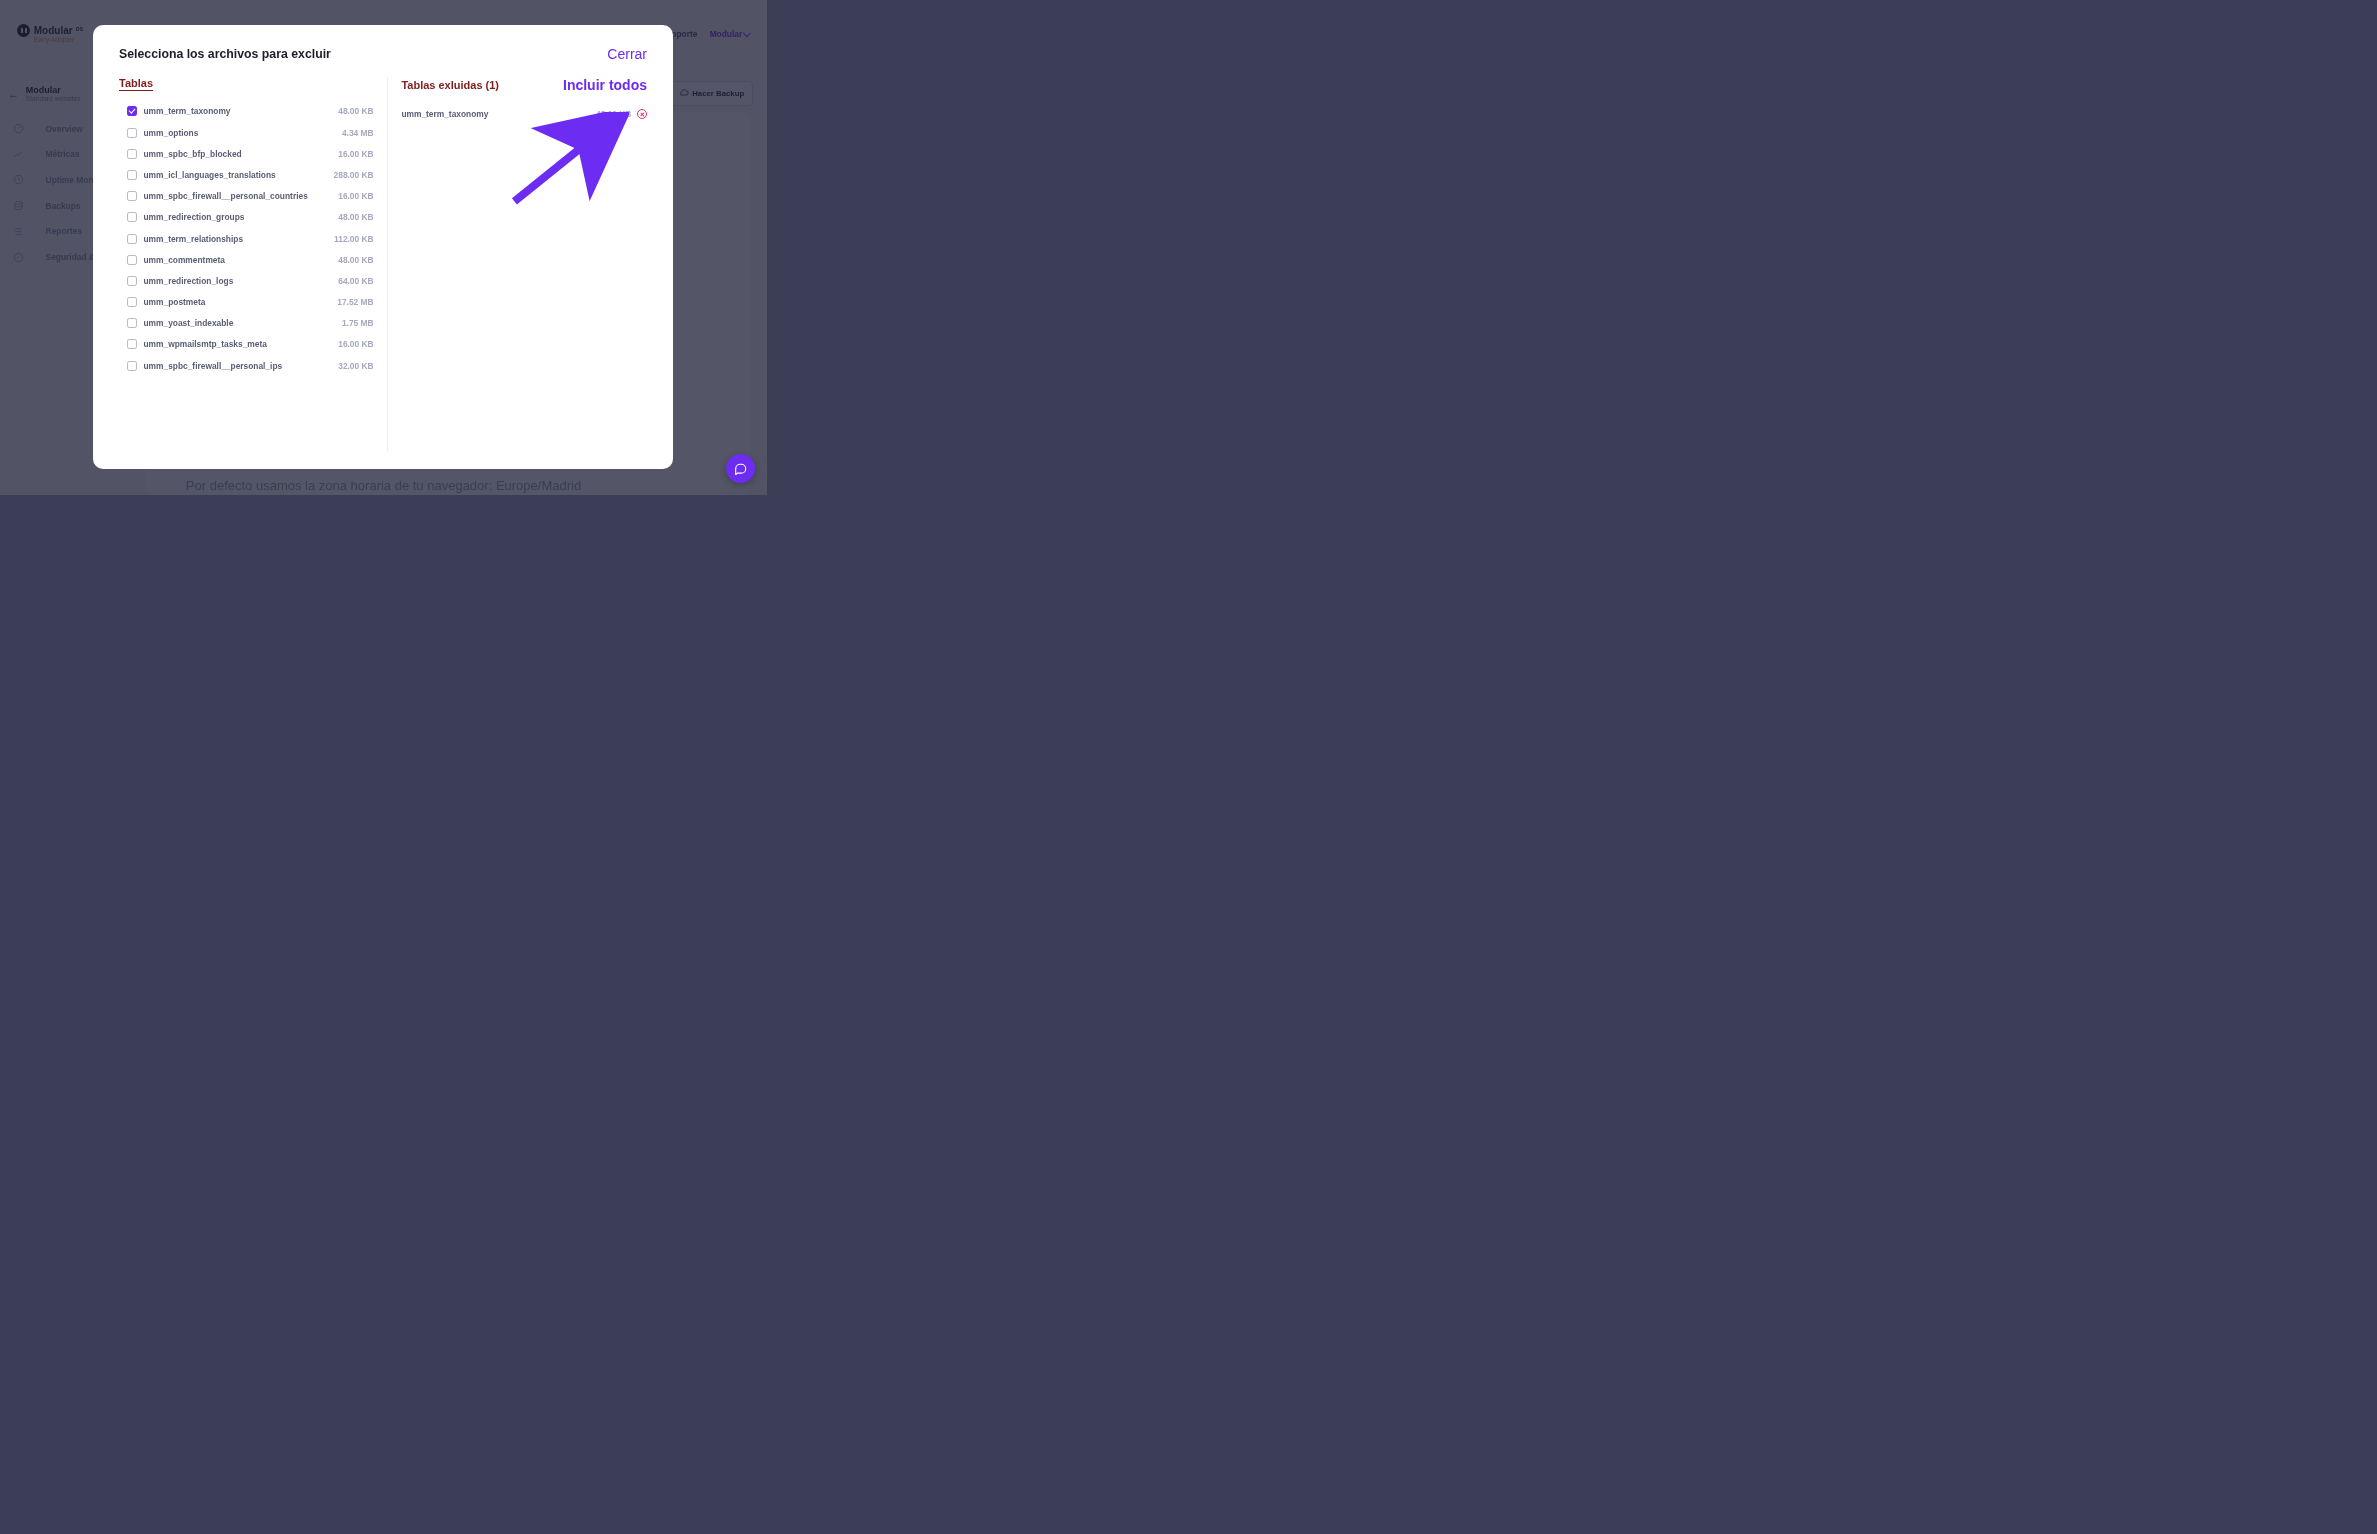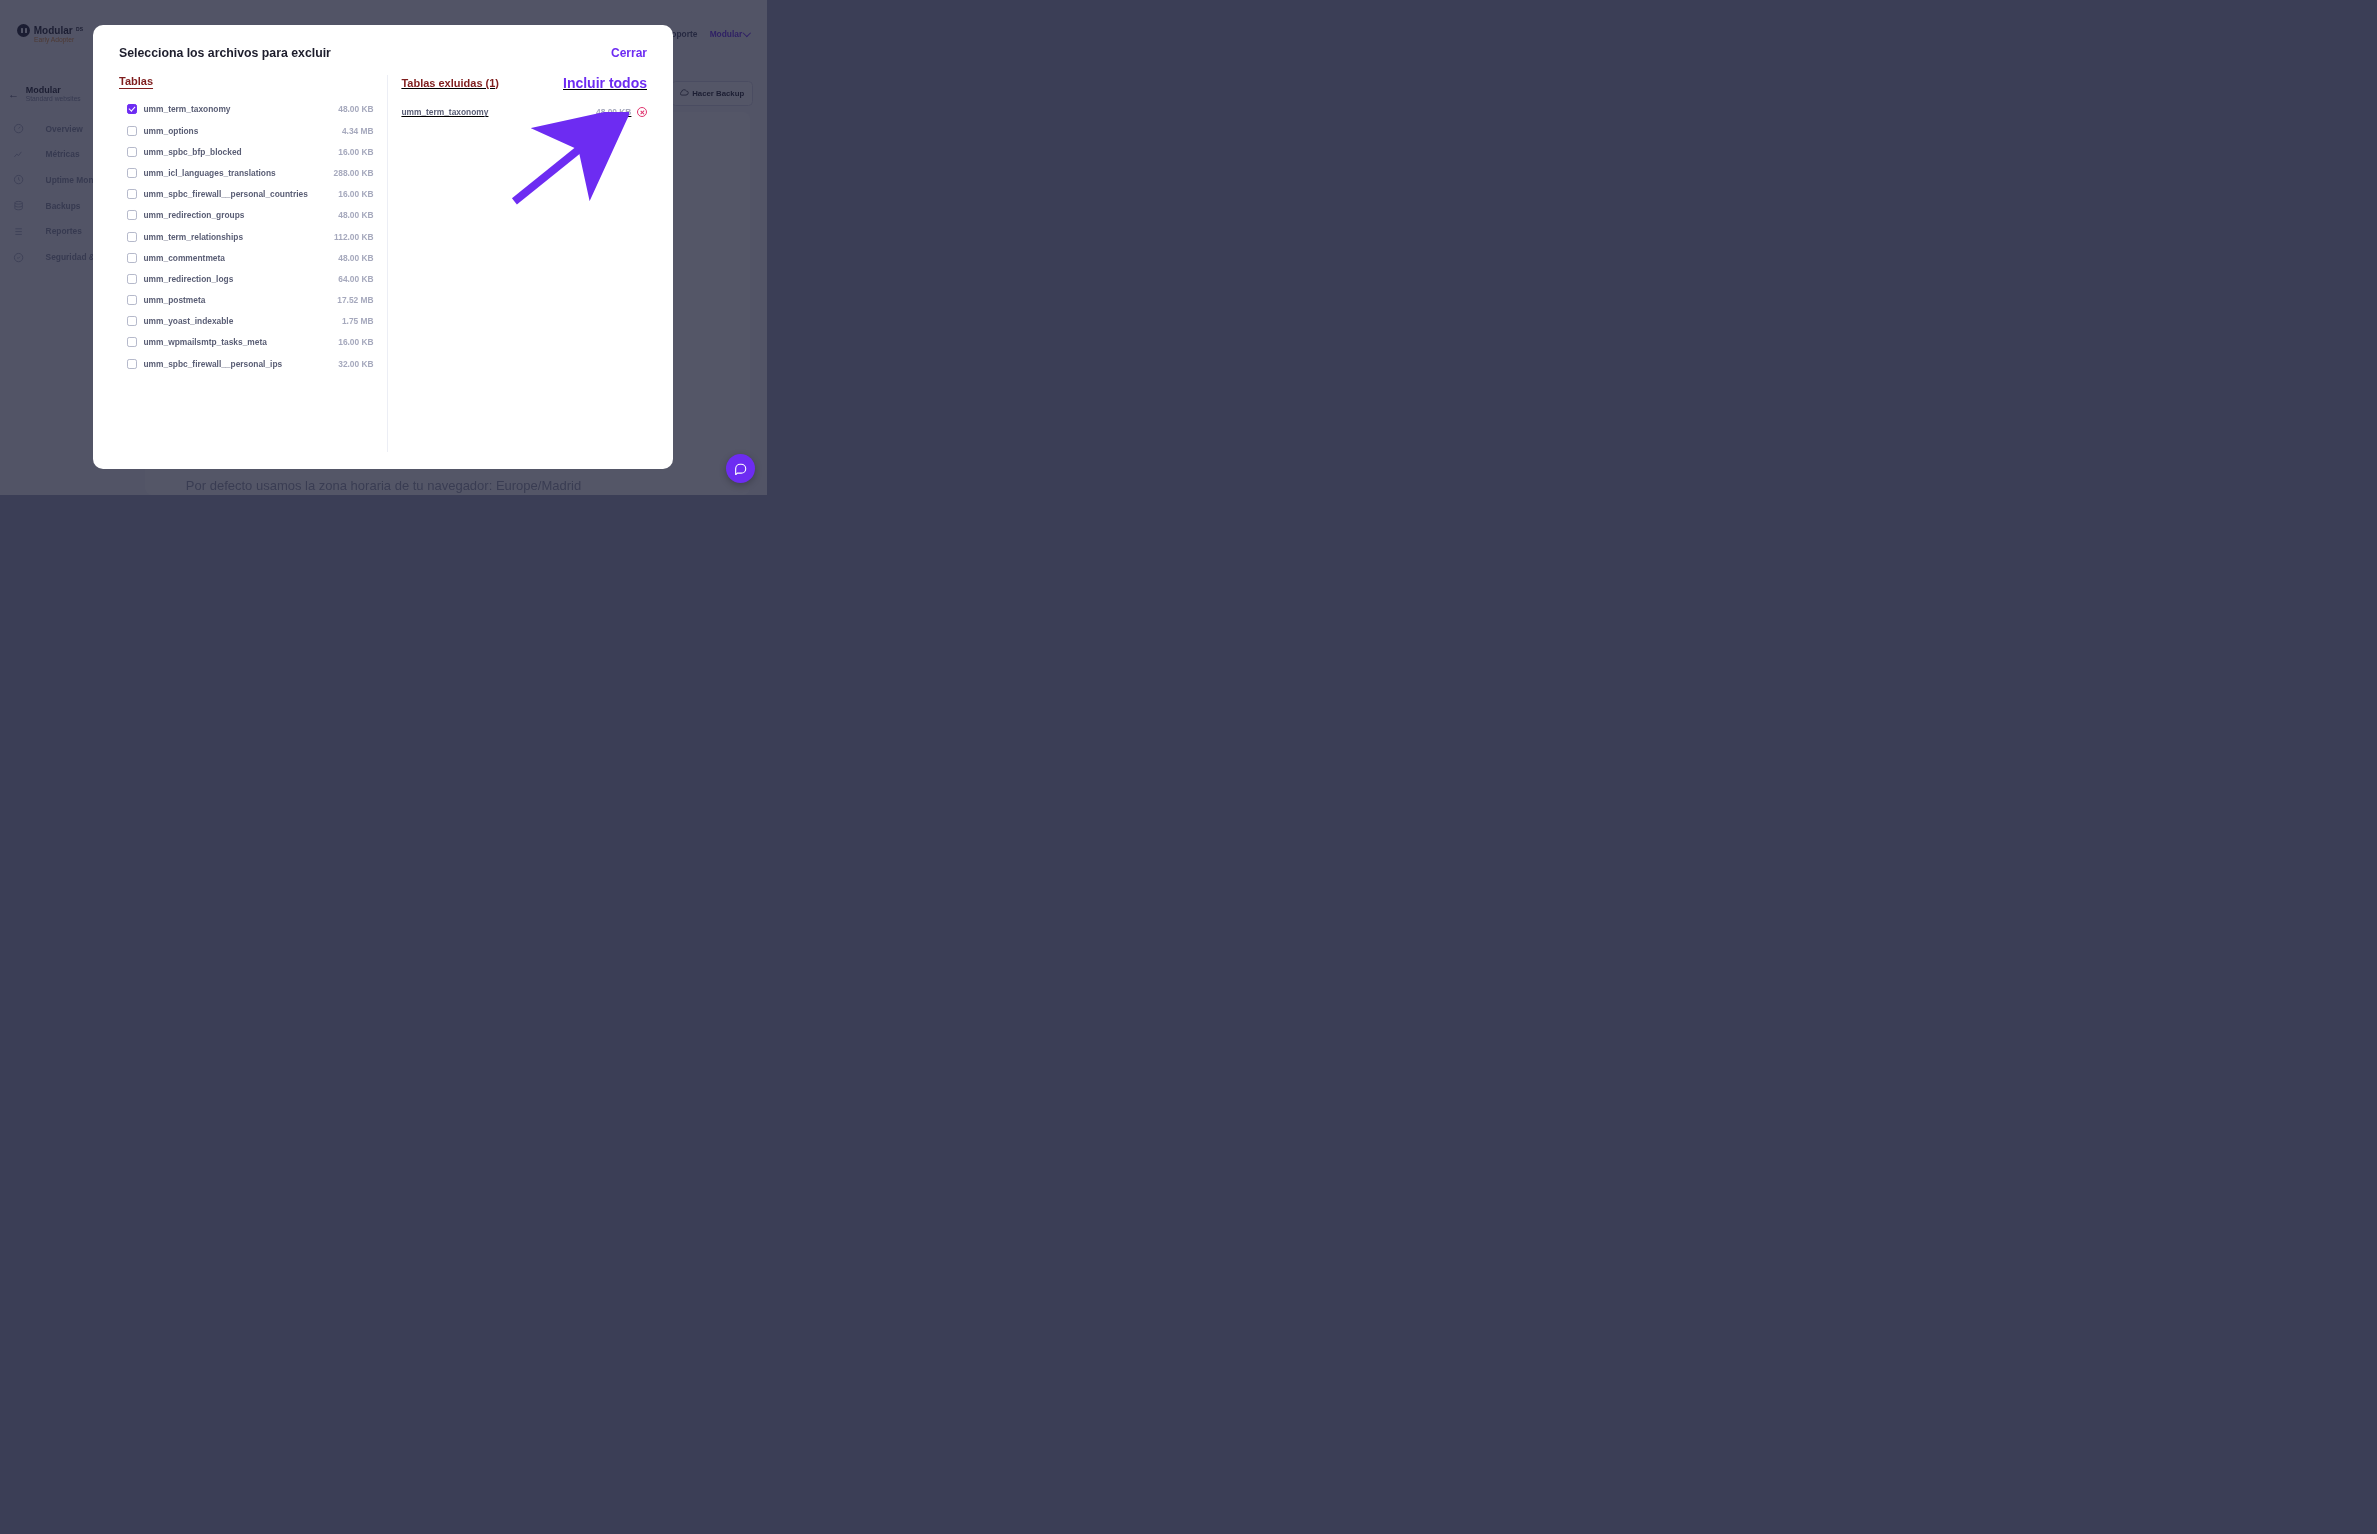--- a/index.html
+++ b/index.html
@@ -152,25 +152,25 @@
       padding: 21px 26px 17px 26px;
       justify-content: center;
     }
     .modal-header {
       display: flex;
       align-items: center;
       justify-content: space-between;
       margin-bottom: 14.5px;
     }
     .modal-title { font-size: 12.3px; font-weight: 700; color: #1d1d2c; }
-    .modal-close { color: #6d2cf2; font-weight: 700; font-size: 12px; cursor: pointer; }
+    .modal-close { color: #6d2cf2; font-weight: 400; font-size: 14px; cursor: pointer; }
     .modal-body { display: flex; flex: 1; gap: 0; min-height: 0; }
     .col-left, .col-right { display: flex; flex-direction: column; }
     .col-left { width: 268px; padding-right: 13.4px; }
-    .col-right { flex: 1; padding-left: 13.4px; border-left: 0.6px solid #eceef5; text-decoration: underline; }
+    .col-right { flex: 1; padding-left: 13.4px; border-left: 0.6px solid #eceef5; }
     .col-header { display: flex; align-items: center; justify-content: space-between; margin-bottom: 12.3px; }
     .col-title {
       font-size: 11px;
       font-weight: 700;
       color: #7f1d1d;
     }
     .col-left .col-title { text-decoration: underline; text-underline-offset: 3.4px; }
     .incl-all { color: #6d2cf2; font-weight: 600; font-size: 14px; cursor: pointer; padding-left: 35px; }
     .table-list { display: flex; flex-direction: column; gap: 0; overflow: hidden; }
     .table-row {

